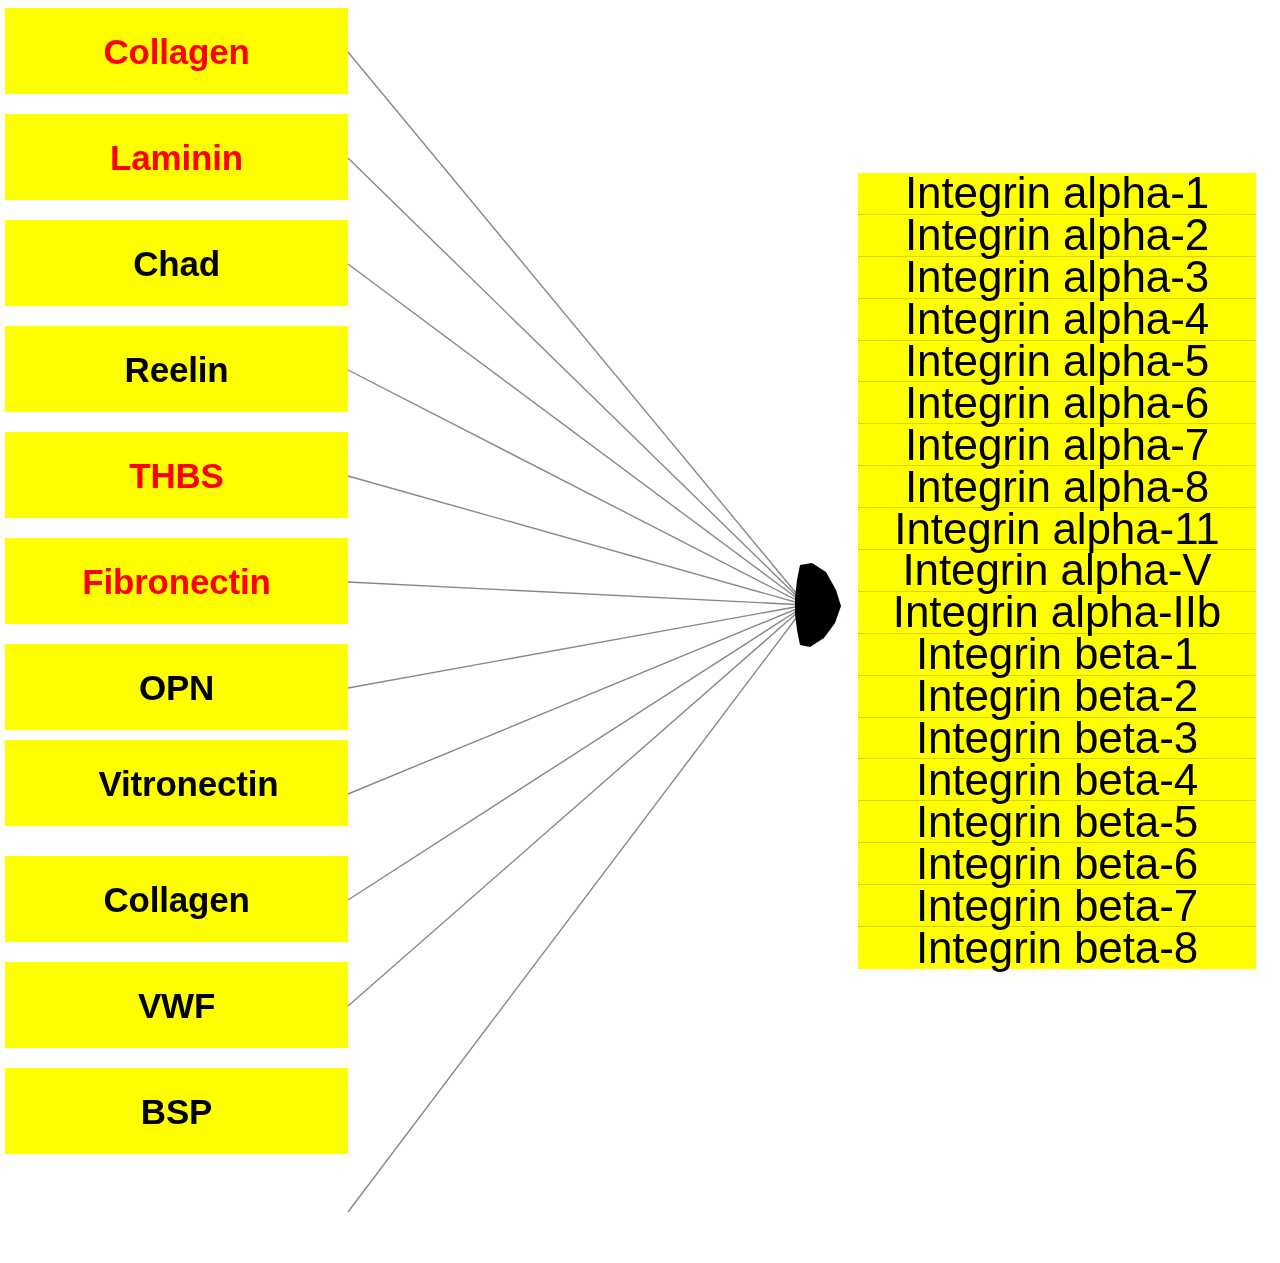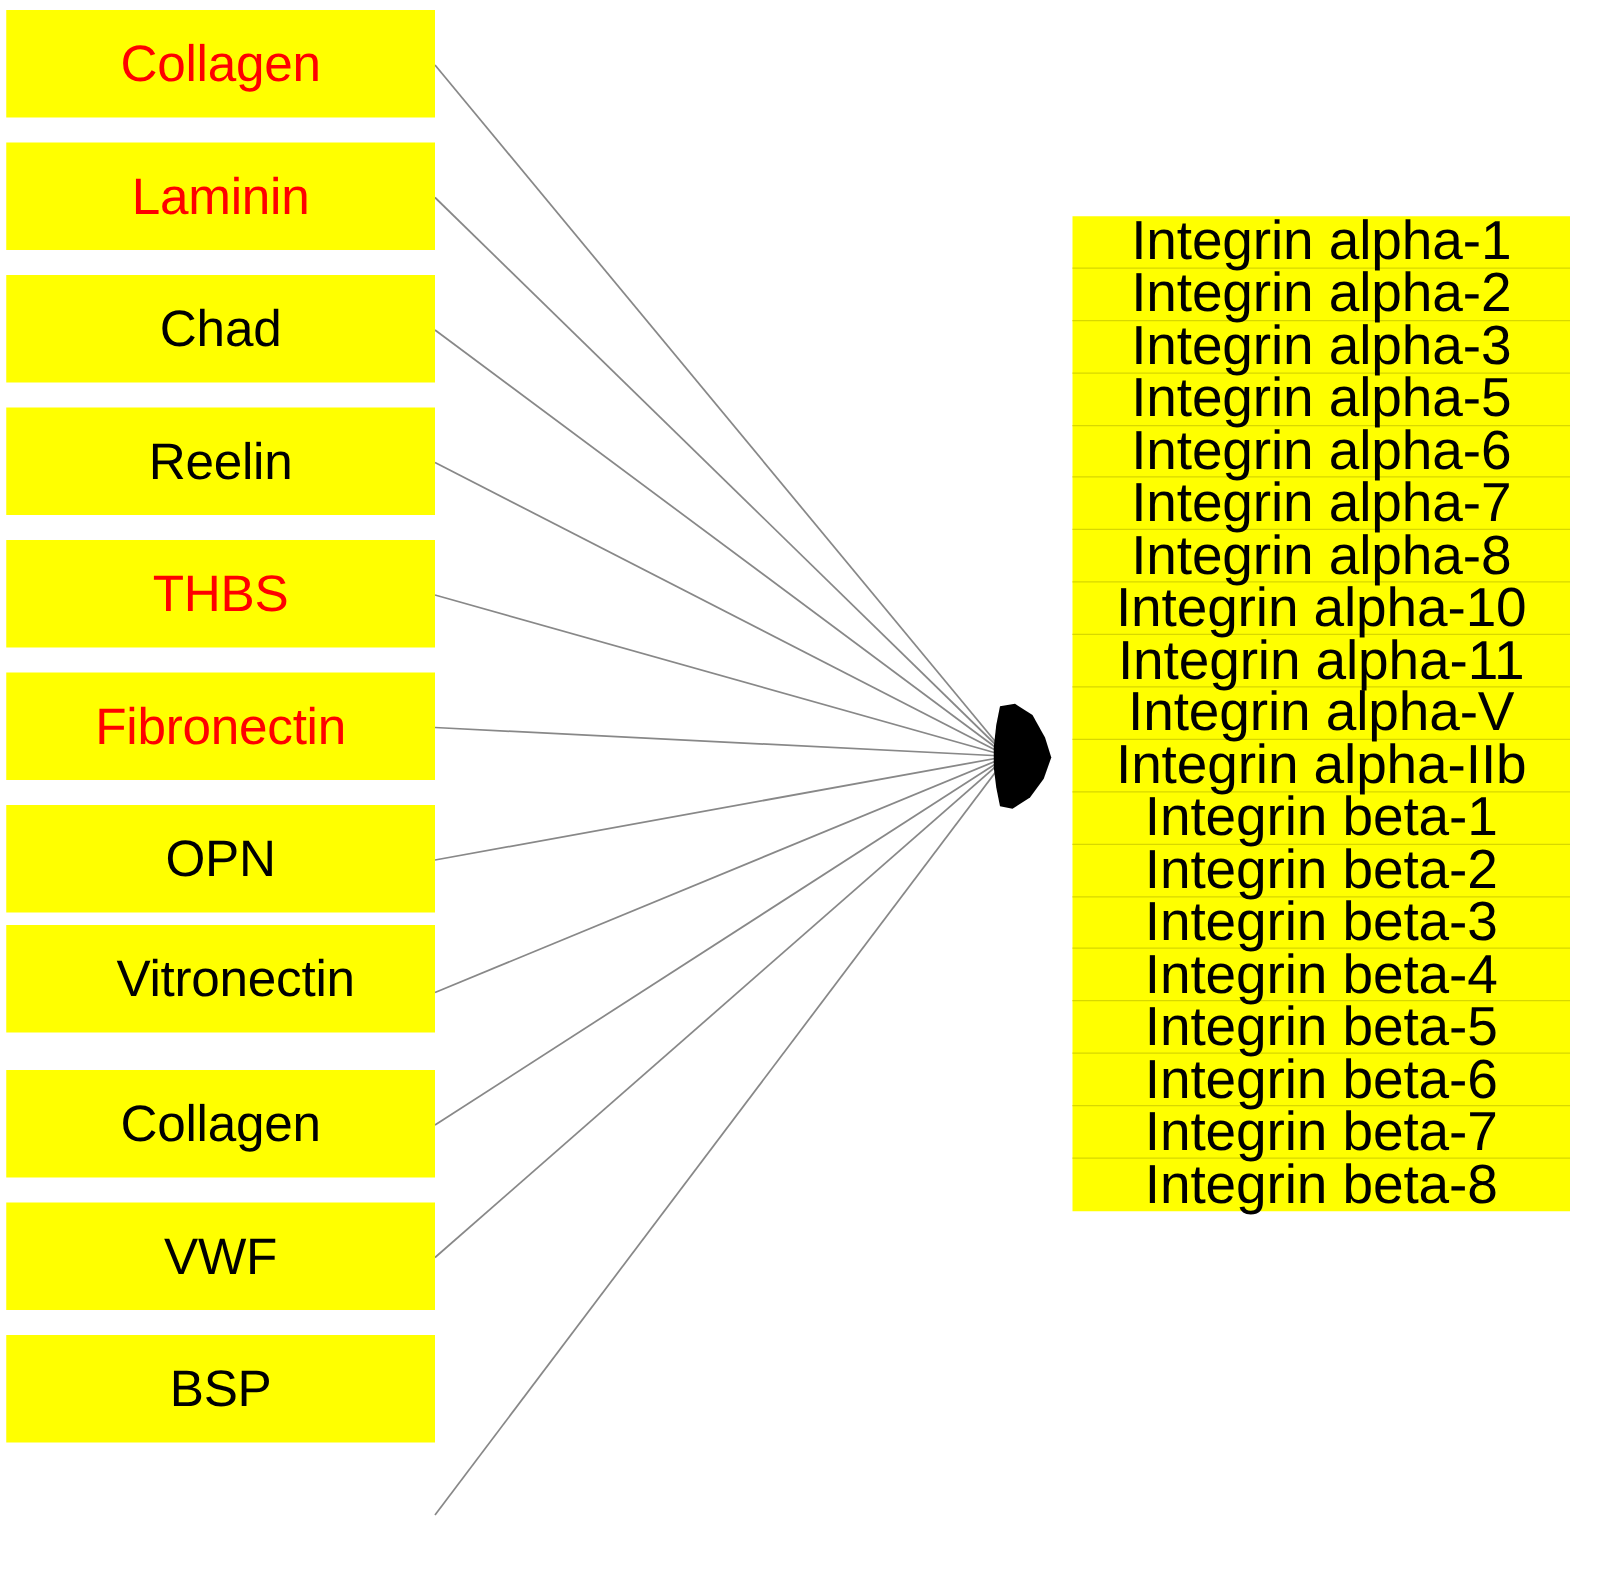--- a/index.html
+++ b/index.html
@@ -39,22 +39,22 @@
     width: 343px;
     height: 86px;
     background: #FFFF00;
     box-sizing: border-box;
     display: flex;
     align-items: center;
     justify-content: center;
     line-height: 1;
   }
   .ligand-label {
-    font-size: 41px;
-    font-weight: 400;
+    font-size: 35px;
+    font-weight: 700;
     letter-spacing: -0.2px;
     white-space: nowrap;
   }
   .ligand-label.red   { color: #FF0000; }
   .ligand-label.black { color: #000000; }
 
   #integrin-panel {
     position: absolute;
     left: 858px;
     top: 173px;
@@ -143,35 +143,35 @@
       <div class="integrin-row">
         <span class="integrin-label">Integrin alpha-1</span>
       </div>
       <div class="integrin-row">
         <span class="integrin-label">Integrin alpha-2</span>
       </div>
       <div class="integrin-row">
         <span class="integrin-label">Integrin alpha-3</span>
       </div>
       <div class="integrin-row">
+        <span class="integrin-label">Integrin alpha-4</span>
+      </div>
+      <div class="integrin-row">
         <span class="integrin-label">Integrin alpha-5</span>
       </div>
       <div class="integrin-row">
         <span class="integrin-label">Integrin alpha-6</span>
       </div>
       <div class="integrin-row">
         <span class="integrin-label">Integrin alpha-7</span>
       </div>
       <div class="integrin-row">
         <span class="integrin-label">Integrin alpha-8</span>
       </div>
       <div class="integrin-row">
-        <span class="integrin-label">Integrin alpha-10</span>
-      </div>
-      <div class="integrin-row">
         <span class="integrin-label">Integrin alpha-11</span>
       </div>
       <div class="integrin-row">
         <span class="integrin-label">Integrin alpha-V</span>
       </div>
       <div class="integrin-row">
         <span class="integrin-label">Integrin alpha-IIb</span>
       </div>
       <div class="integrin-row">
         <span class="integrin-label">Integrin beta-1</span>

